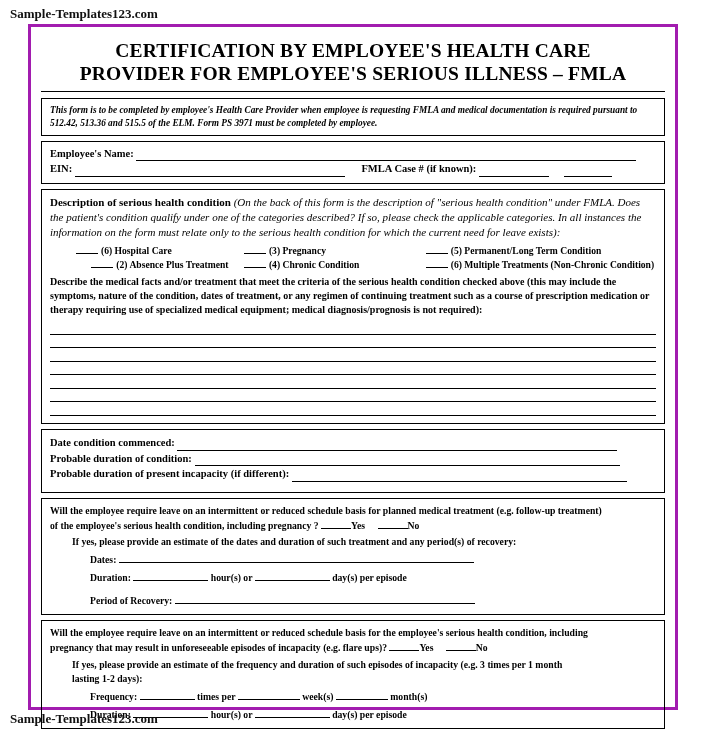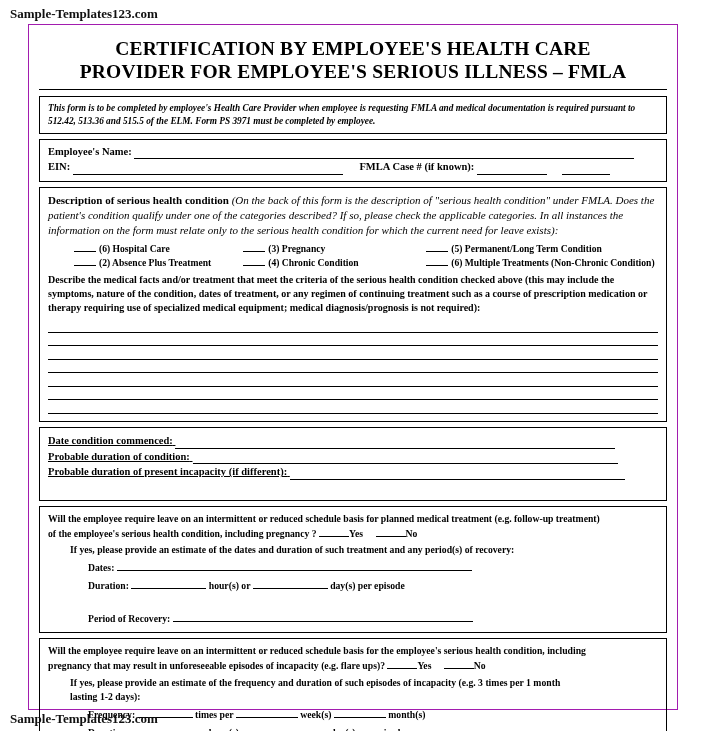--- a/index.html
+++ b/index.html
@@ -33,21 +33,21 @@
     font-size: 13px;
     font-weight: bold;
     color: #111;
   }
   .page {
     position: absolute;
     top: 24px;
     left: 28px;
     width: 650px;
     height: 686px;
-    border: 1px solid #a21caf;
+    border: 3px solid #a21caf;
     background: #fff;
     box-sizing: border-box;
     padding: 8px 10px 0 10px;
   }
   .title {
     text-align: center;
     font-weight: bold;
     font-size: 19.5px;
     line-height: 1.18;
     letter-spacing: 0.2px;
@@ -165,41 +165,41 @@
       <i>(On the back of this form is the description of "serious health condition" under FMLA. Does the patient's condition qualify under one of the categories described? If so, please check the applicable categories. In all instances the information on the form must relate only to the serious health condition for which the current need for leave exists):</i>
     </div>
     <table class="cat-table">
       <tbody>
           <tr>
         <td style="width:32%;padding-left:26px;"><span class="blank-short"></span><span>(6) Hospital Care</span></td>
         <td style="width:30%;"><span class="blank-short"></span><span>(3) Pregnancy</span></td>
         <td><span class="blank-short"></span><span>(5) Permanent/Long Term Condition</span></td>
       </tr>
       <tr>
-        <td style="padding-left:26px;"><span class="blank-short"></span><span>(2) Absence Plus Treatment</span></td>
+        <td style="padding-left:26px;text-align:center;"><span class="blank-short"></span><span>(2) Absence Plus Treatment</span></td>
         <td><span class="blank-short"></span><span>(4) Chronic Condition</span></td>
         <td><span class="blank-short"></span><span>(6) Multiple Treatments (Non-Chronic Condition)</span></td>
       </tr>
     </tbody>
       </table>
 
     <div class="para">Describe the medical facts and/or treatment that meet the criteria of the serious health condition checked above (this may include the symptoms, nature of the condition, dates of treatment, or any regimen of continuing treatment such as a course of prescription medication or therapy requiring use of specialized medical equipment; medical diagnosis/prognosis is not required):</div>
 
     <div class="lines">
       <div></div>
       <div></div>
       <div></div>
       <div></div>
       <div></div>
       <div></div>
       <div></div>
     </div>
   </div>
 
-  <div class="box" style="padding:5px 8px 20px 8px;text-decoration:underline;">
+  <div class="box" style="padding:5px 8px 10px 8px;">
     <div class="row">
       <span class="lbl">Date condition commenced:</span>
       <span class="fill" style="width:440px;"></span>
     </div>
     <div class="row">
       <span class="lbl">Probable duration of condition:</span>
       <span class="fill" style="width:425px;"></span>
     </div>
     <div class="row">
       <span class="lbl">Probable duration of present incapacity (if different):</span>
@@ -219,21 +219,21 @@
       <span>Dates:</span>
       <span class="u" style="width:355px;"></span>
     </div>
     <div class="q indent2" style="margin-top:3px;">
       <span>Duration:</span>
       <span class="u" style="width:75px;"></span>
       <span>hour(s) or</span>
       <span class="u" style="width:75px;"></span>
       <span>day(s) per episode</span>
     </div>
-    <div class="q indent2" style="margin-top:18px;">
+    <div class="q indent2" style="margin-top:8px;">
       <span>Period of Recovery:</span>
       <span class="u" style="width:300px;"></span>
     </div>
   </div>
 
   <div class="box" style="padding:5px 8px 6px 8px;">
     <div class="q">Will the employee require leave on an intermittent or reduced schedule basis for the employee's serious health condition, including</div>
     <div class="q">
       <span>pregnancy that may result in unforeseeable episodes of incapacity (e.g. flare ups)?</span>
       <span class="u" style="width:30px;"></span><span>Yes</span>

